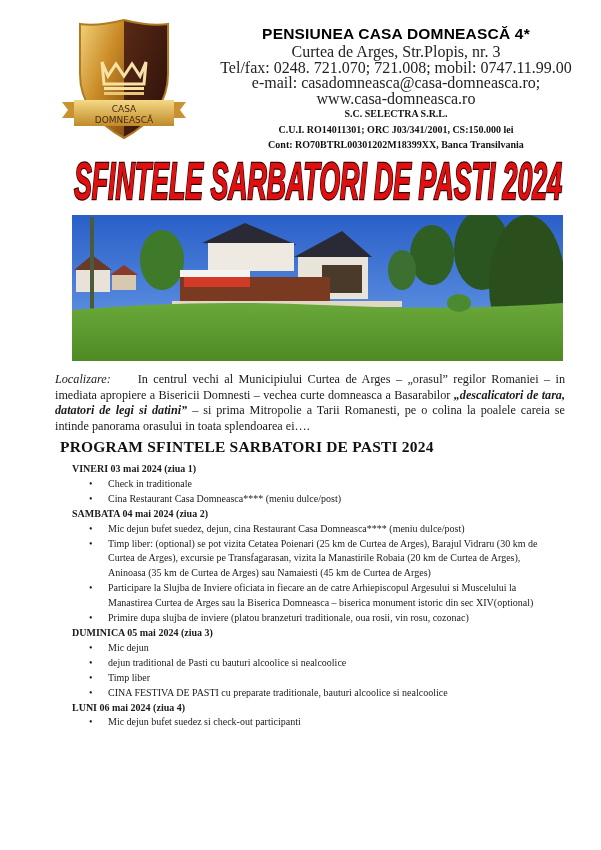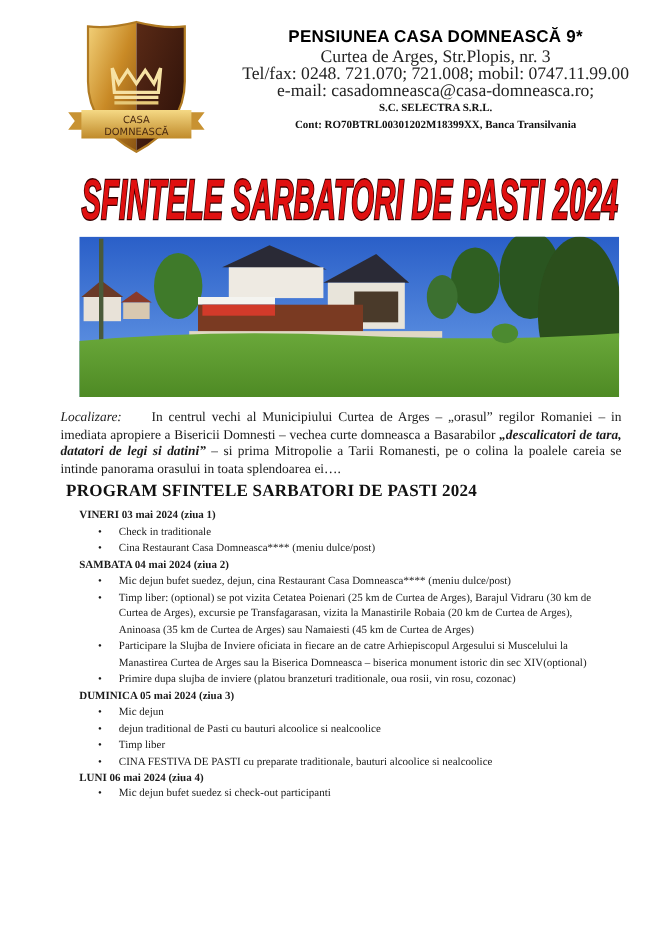--- a/index.html
+++ b/index.html
@@ -72,25 +72,27 @@
 
     <path d="M4 88 L22 88 L18 96 L22 104 L4 104 L10 96 Z" fill="#c89232"></path>
     <path d="M128 88 L110 88 L114 96 L110 104 L128 104 L122 96 Z" fill="#c89232"></path>
     <path d="M16 86 L116 86 L116 112 L16 112 Z" fill="url(#gRib)"></path>
     <text x="66" y="98" text-anchor="middle" font-family="DejaVu Sans, sans-serif" font-size="9" fill="#4a2a10">CASA</text>
     <text x="66" y="109" text-anchor="middle" font-family="DejaVu Sans, sans-serif" font-size="9" fill="#4a2a10">DOMNEASCĂ</text>
   </svg>
 </div>
 
 <div class="header">
-  <div class="hdr-title">PENSIUNEA CASA DOMNEASCĂ 9*</div>
+  <div class="hdr-title">PENSIUNEA CASA DOMNEASCĂ 4*</div>
   <div class="hdr-line">Curtea de Arges, Str.Plopis, nr. 3</div>
   <div class="hdr-line">Tel/fax: 0248. 721.070; 721.008; mobil: 0747.11.99.00</div>
   <div class="hdr-line">e-mail: casadomneasca@casa-domneasca.ro;</div>
+  <div class="hdr-line">www.casa-domneasca.ro</div>
   <div class="hdr-bold">S.C. SELECTRA S.R.L.</div>
+  <div class="hdr-bold">C.U.I. RO14011301; ORC J03/341/2001, CS:150.000 lei</div>
   <div class="hdr-bold">Cont: RO70BTRL00301202M18399XX, Banca Transilvania</div>
 </div>
 
 <div class="banner">
   <svg viewBox="0 0 500 60" preserveAspectRatio="none">
     <text x="250" y="48" text-anchor="middle" font-family="Liberation Sans, sans-serif" font-weight="bold" font-style="italic" font-size="46" textLength="488" lengthAdjust="spacingAndGlyphs" fill="#e01010" stroke="#3a0000" stroke-width="2.2" paint-order="stroke" transform="scale(1,1.12) translate(0,-5)">SFINTELE SARBATORI DE PASTI 2024</text>
   </svg>
 </div>
 
 <div class="photo">

